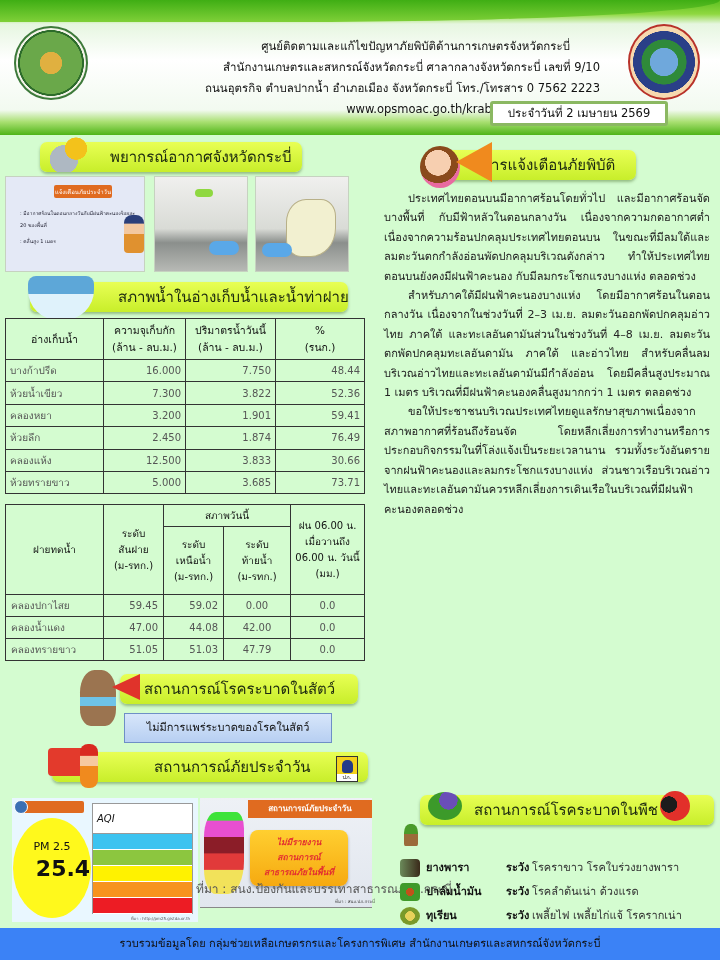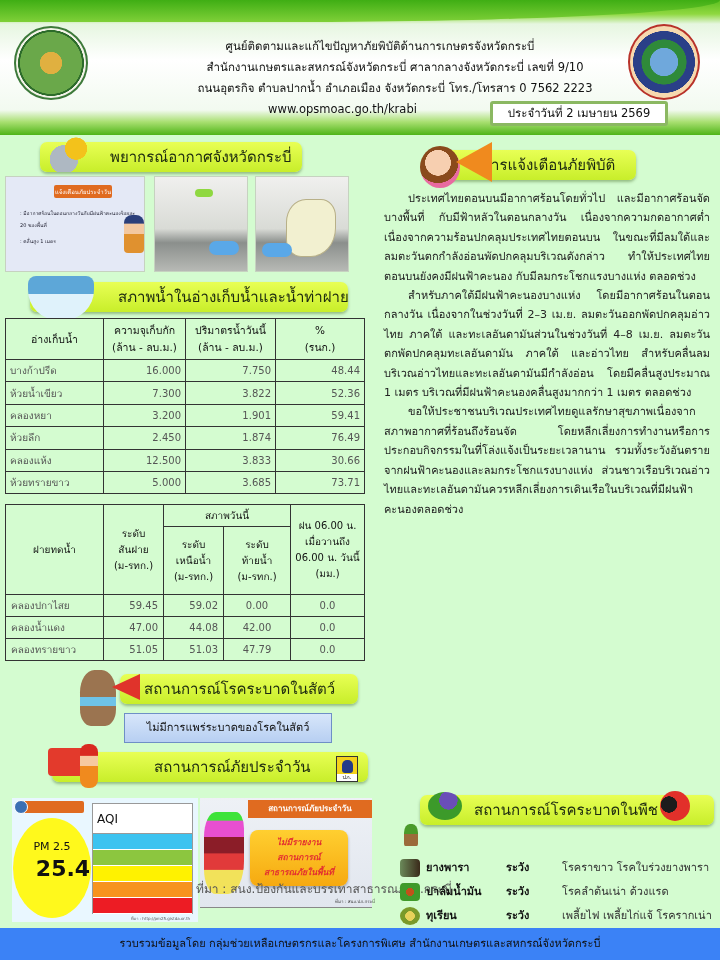--- a/index.html
+++ b/index.html
@@ -30,21 +30,21 @@
   }
   .logo-right {
     left: 628px; top: 24px; width: 72px; height: 76px;
     background: radial-gradient(circle, #6fa8dc 0 28%, #2f8a3a 29% 45%, #2a3f88 46% 62%, #f6d9b0 63% 80%, #c43a2a 81% 100%);
     border: 2px solid #b8322a;
   }
   .hdr-lines {
     position: absolute; left: 190px; top: 36px; width: 410px;
     text-align: right; font-size: 11.5px; line-height: 21px; color: #111;
   }
-  .hdr-lines div { white-space: nowrap; text-align: center; }
+  .hdr-lines div { white-space: nowrap; }
   .hdr-lines .l1 { padding-right: 30px; }
   .hdr-lines .l4 { padding-right: 105px; }
   .date-box {
     position: absolute; left: 490px; top: 101px; width: 178px; height: 25px;
     background: #fff; border: 3px solid #8bb862; border-radius: 3px;
     font-size: 11.5px; text-align: center; line-height: 19px; color: #111;
   }
   
   .banner {
     position: absolute; height: 30px;
@@ -137,21 +137,21 @@
 
   
   .pm-panel { position:absolute; left:12px; top:798px; width:186px; height:124px; background:#e9f7ff; }
   .pm-head { position:absolute; left:18px; top:801px; width:66px; height:12px; background:#e06b20; border-radius:2px; }
   .pm-head-logo { position:absolute; left:14px; top:800px; width:14px; height:14px; border-radius:50%; background:#3a6fb3; border:1px solid #fff; }
   .pm-circle { position:absolute; left:13px; top:818px; width:78px; height:100px; border-radius:50%; background:#fff91c; text-align:center; color:#111; }
   .pm-circle .lab { position:absolute; left:0; top:22px; width:100%; font-size:11px; }
   .pm-circle .val { position:absolute; left:11px; top:38px; width:100%; font-size:22px; font-weight:bold; }
   .pm-circle .unit { position:absolute; left:0; top:70px; width:100%; font-size:16px;margin-top:43px; }
   .aqi { position:absolute; left:92px; top:803px; width:101px; height:111px; background:#fff; border:1px solid #999; }
-  .aqi .hdr { height:30px; background:#fff; border-bottom:1px solid #999; font-size:12px; text-align:left; padding-left:4px; line-height:30px; color:#111; }
+  .aqi .hdr { height:30px; background:#fff; border-bottom:1px solid #999; font-size:10px; text-align:left; padding-left:4px; line-height:30px; color:#111;font-style:italic; }
   .aqi .row { height:16px; border-bottom:1px solid #fff; }
   .aqi .src { position:absolute; right:2px; bottom:-9px; font-size:4px; color:#555; }
 
   
   .dd-img { position:absolute; left:200px; top:798px; width:172px; height:110px; background: linear-gradient(180deg,#eef1f6,#e1e6ee); border-bottom:1px solid #888; }
   .dd-tag { position:absolute; left:248px; top:800px; width:124px; height:18px; background:#e06b20; color:#fff; font-size:8px; line-height:18px; text-align:center; font-weight:bold; }
   .dd-map { position:absolute; left:204px; top:812px; width:40px; height:82px; background: linear-gradient(180deg,#3ee33a 0 10%, #e84fd0 11% 30%, #8b1d28 31% 50%, #e13a3a 51% 70%, #f2e25a 71% 100%); border-radius: 30% 20% 40% 30%; }
   .dd-box { position:absolute; left:250px; top:830px; width:98px; height:56px; background: linear-gradient(180deg,#ffcf30,#f6a910); border-radius:8px; font-size:8.5px; color:#e33030; font-style:italic; text-align:center; line-height:15px; padding-top:5px; font-weight:bold; box-shadow: 0 2px 3px rgba(0,0,0,0.3); }
   .dd-src { position:absolute; left:335px; top:898px; font-size:4.5px; color:#333; }
   .source-line { position:absolute; left:196px; top:879px; font-size:12px; color:#555; white-space:nowrap; }
@@ -161,21 +161,21 @@
   .b-plant .txt { left: 54px; }
   .leaf { left: 428px; top: 792px; width: 34px; height: 28px; border-radius: 50% 50% 50% 50%;
     background: radial-gradient(circle at 60% 30%, #6a4eb8 0 32%, #3c9a2a 33% 100%); }
   .ladybug { left: 660px; top: 791px; width: 30px; height: 30px; background: radial-gradient(circle at 30% 45%, #1c1c1c 0 30%, #e2302a 31% 100%); }
   .palm-top { position:absolute; left:404px; top:824px; width:14px; height:22px; background: linear-gradient(180deg,#4a9a2a 0 45%, #9b6a3a 46% 100%); border-radius: 40% 40% 10% 10%; }
   .plant-list { position:absolute; left:400px; top:856px; width:300px; font-size:11px; line-height:24px; color:#111; }
   .plant-row { position:relative; height:24px;padding-left:16px; }
   .plant-row .ic { position:absolute; left:0; top:3px; width:20px; height:18px; border-radius:4px; }
   .plant-row .nm { position:absolute; left:26px; font-weight:bold; }
   .plant-row .wt { position:absolute; left:106px; font-weight:bold; }
-  .plant-row .ds { position:absolute; left:162px; color:#333; white-space:nowrap; }
+  .plant-row .ds { position:absolute; left:132px; color:#333; white-space:nowrap; }
 
   
   .footer {
     position:absolute; left:0; top:928px; width:720px; height:32px;
     background:#3b82f6; color:#111; font-size:11px; text-align:center; line-height:32px;
   }
 </style>
 </head>
 <body>
 

